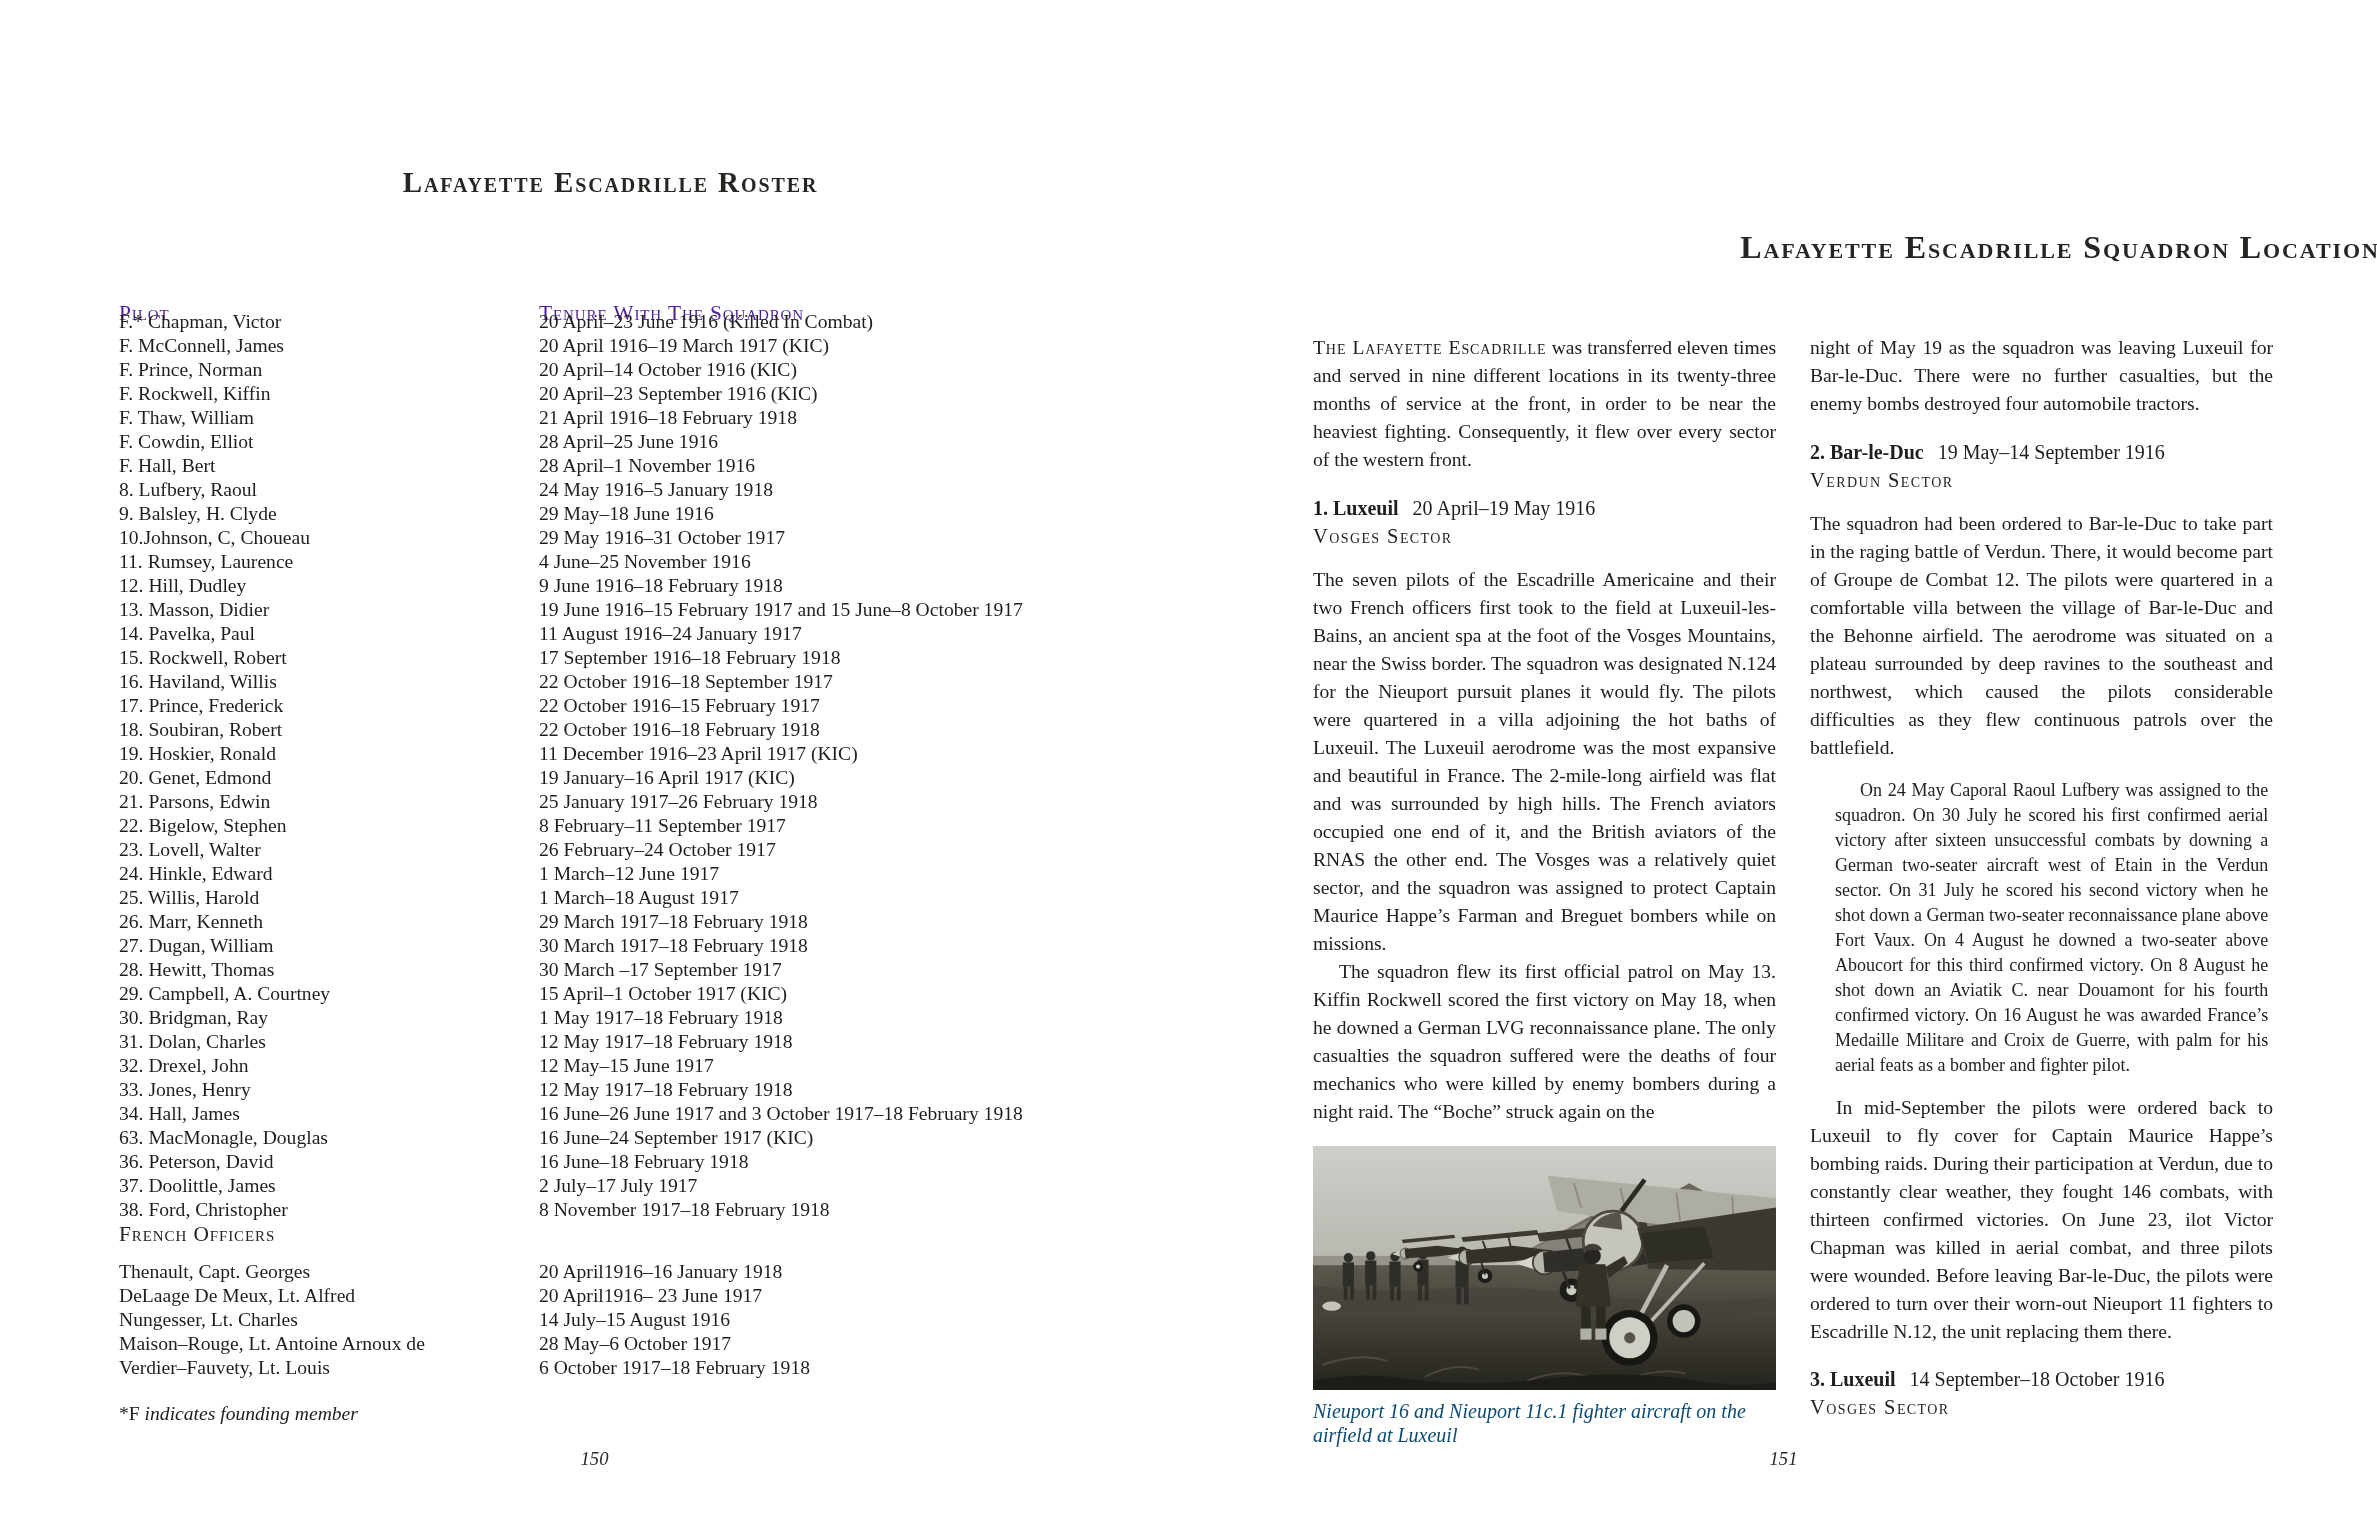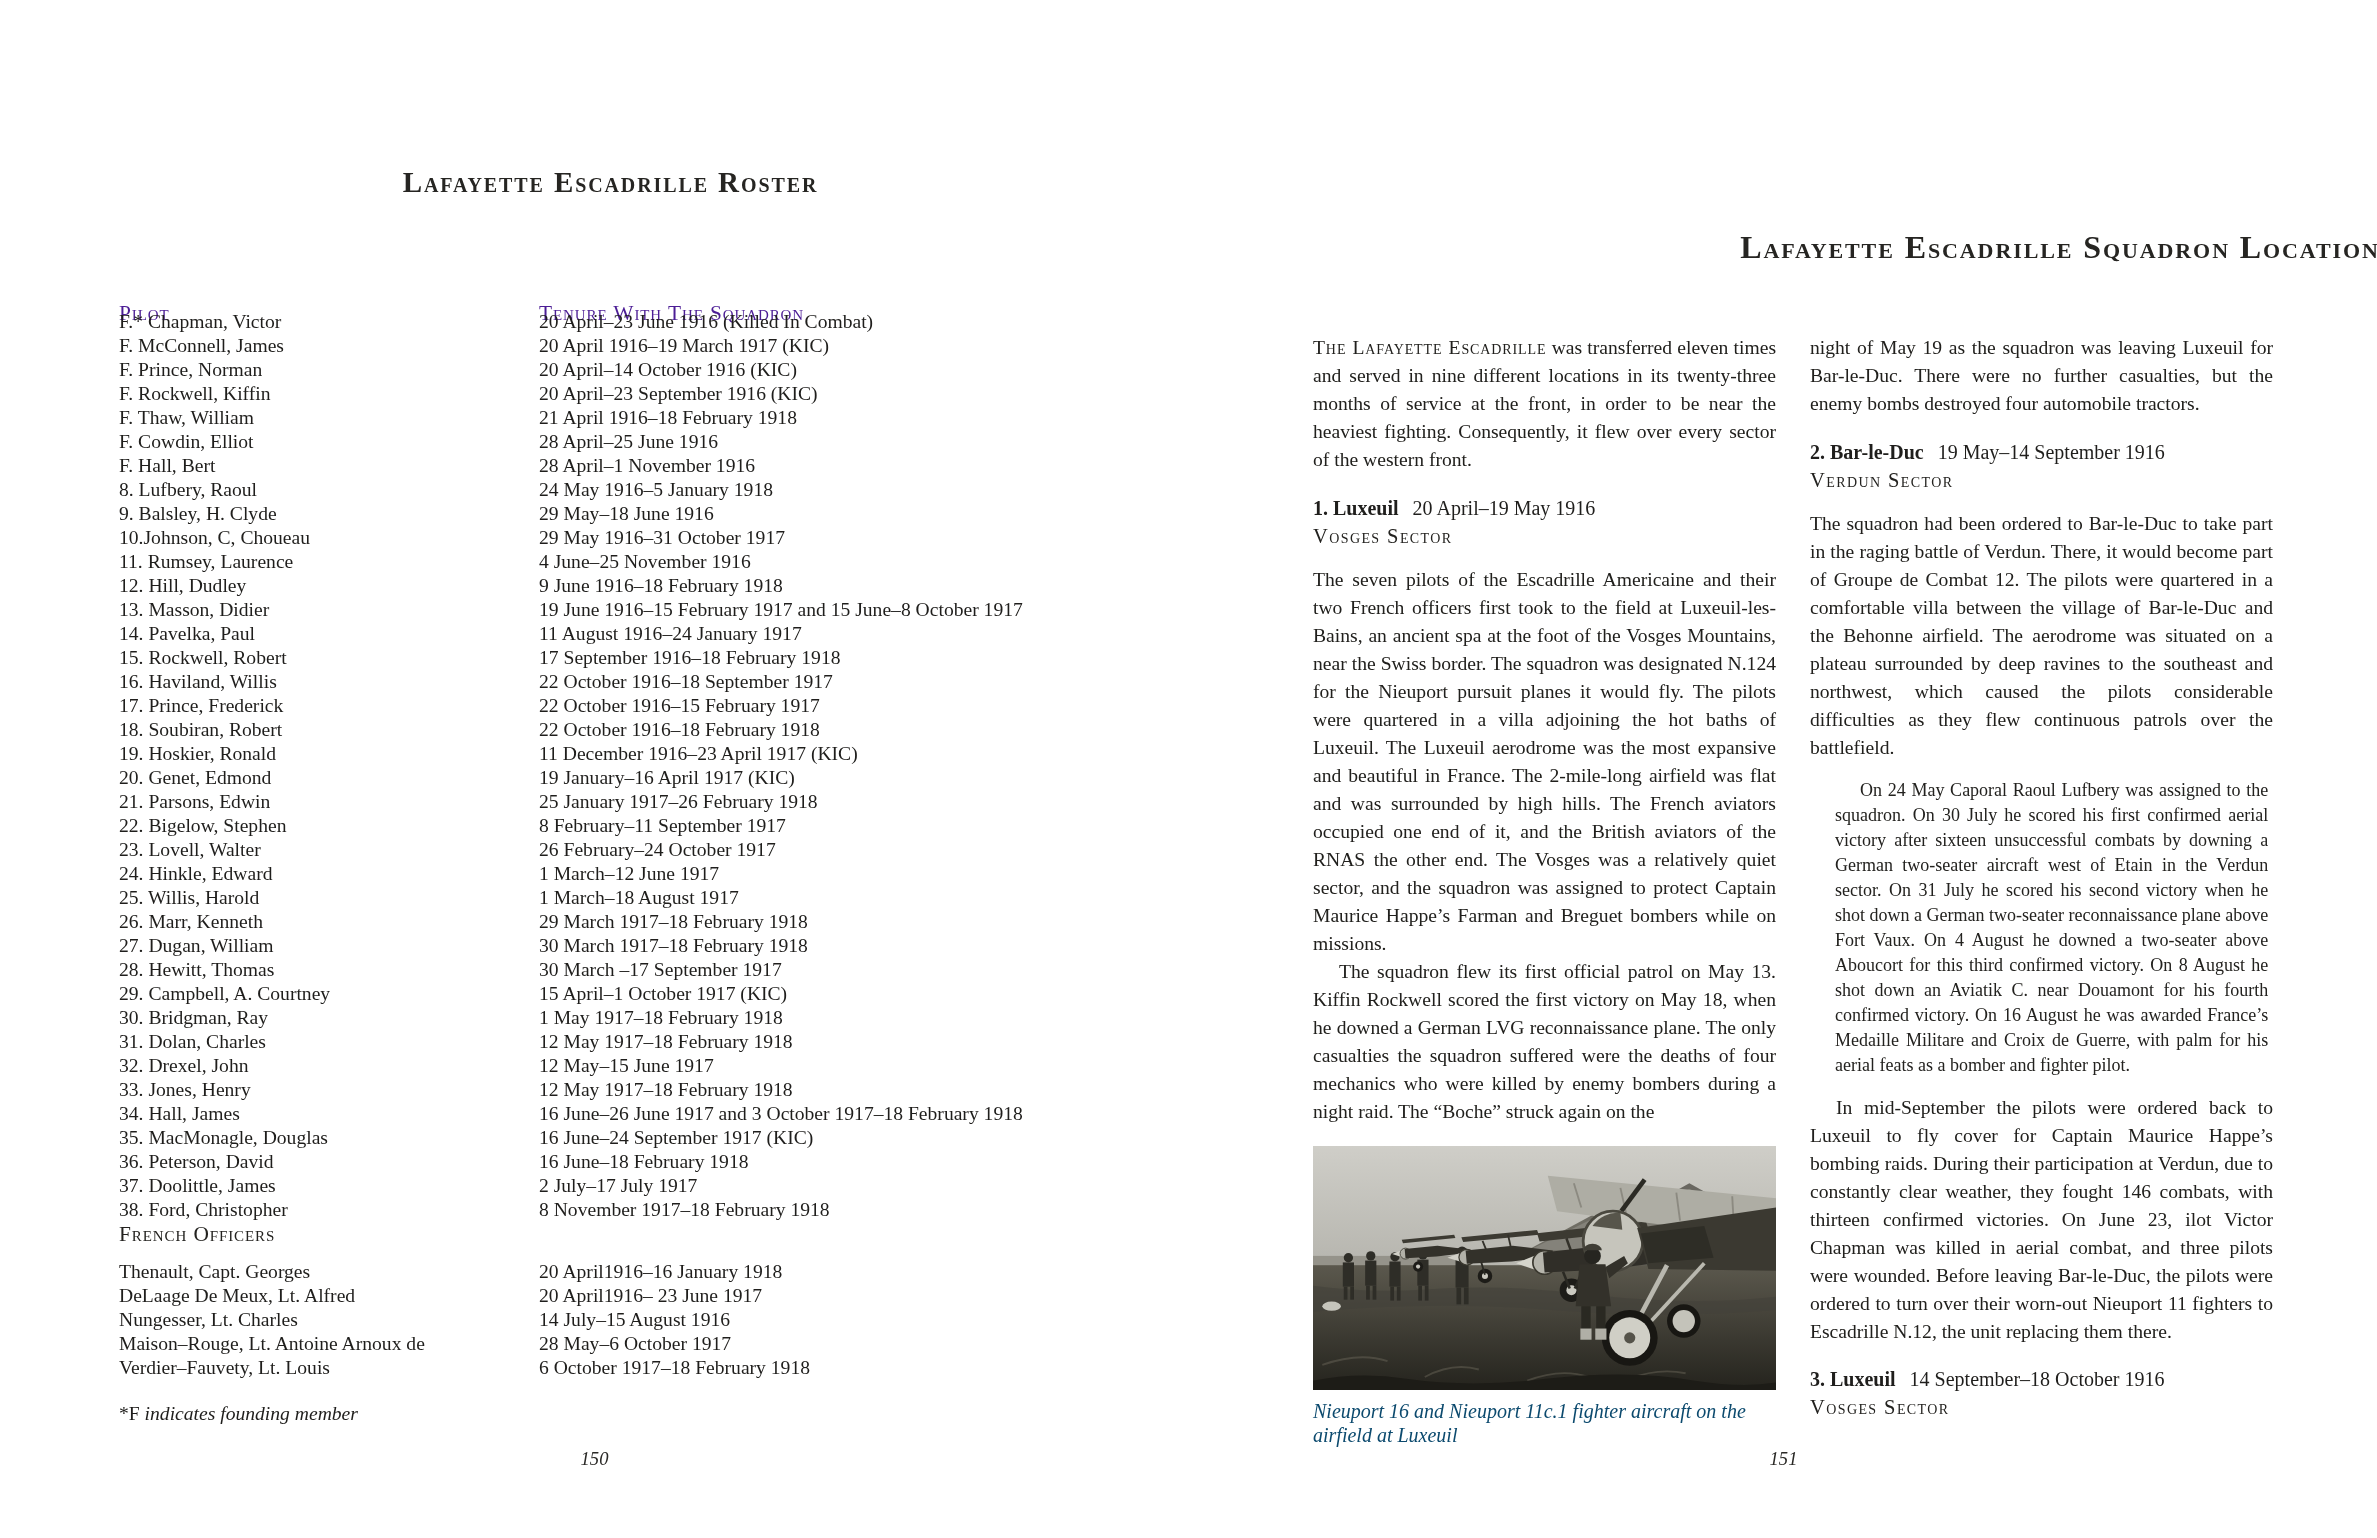--- a/index.html
+++ b/index.html
@@ -224,21 +224,21 @@
         </div>
         <div class="roster-row">
           <span class="cell-pilot">33. Jones, Henry</span>
           <span class="cell-tenure">12 May 1917–18 February 1918</span>
         </div>
         <div class="roster-row">
           <span class="cell-pilot">34. Hall, James</span>
           <span class="cell-tenure">16 June–26 June 1917 and 3 October 1917–18 February 1918</span>
         </div>
         <div class="roster-row">
-          <span class="cell-pilot">35. MacMonagle, Douglas</span>
+          <span class="cell-pilot">63. MacMonagle, Douglas</span>
           <span class="cell-tenure">16 June–24 September 1917 (KIC)</span>
         </div>
         <div class="roster-row">
           <span class="cell-pilot">36. Peterson, David</span>
           <span class="cell-tenure">16 June–18 February 1918</span>
         </div>
         <div class="roster-row">
           <span class="cell-pilot">37. Doolittle, James</span>
           <span class="cell-tenure">2 July–17 July 1917</span>
         </div>

